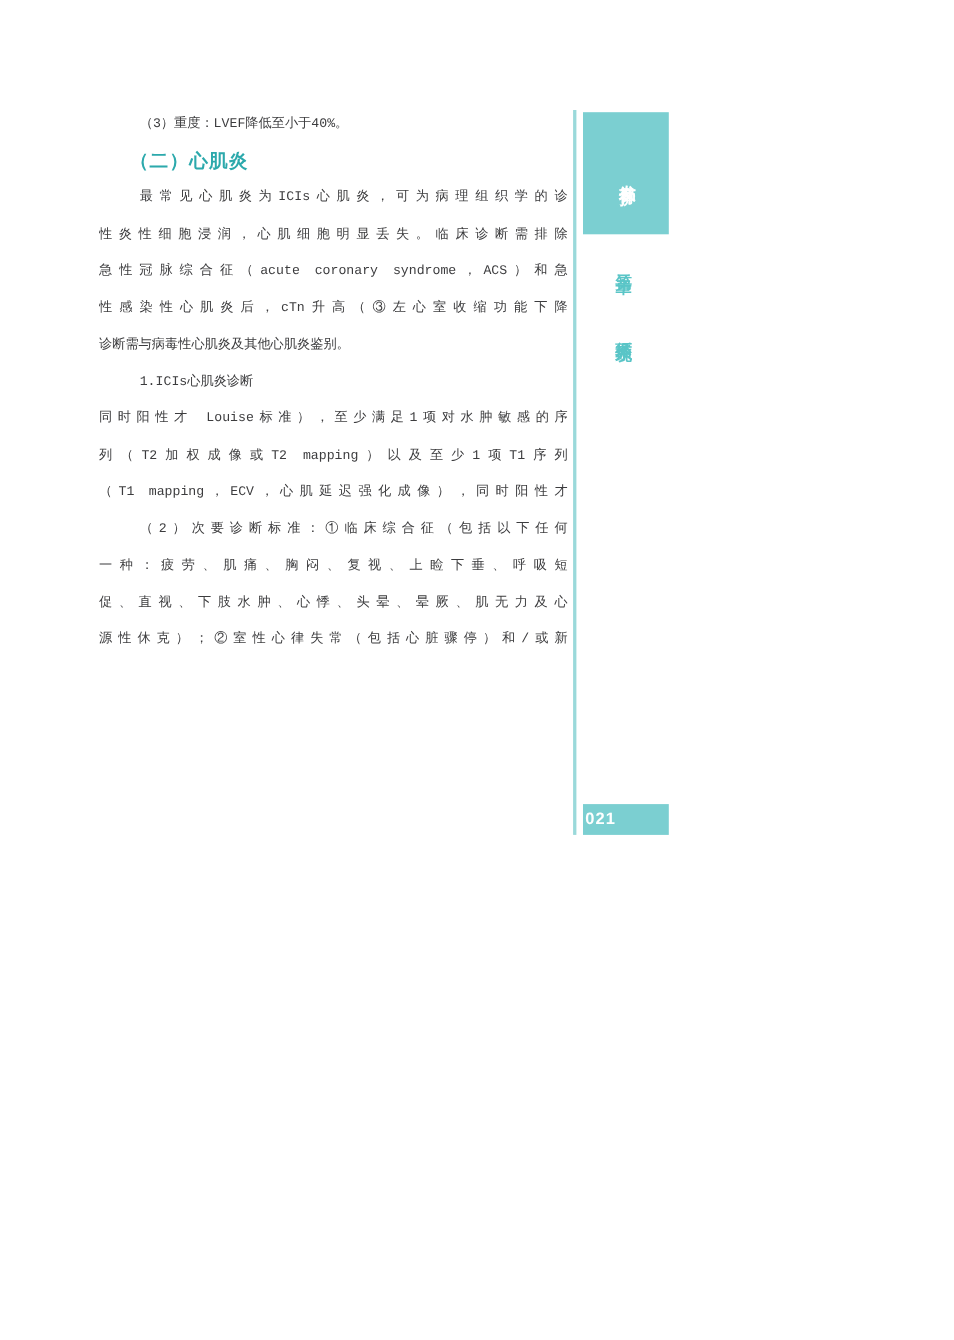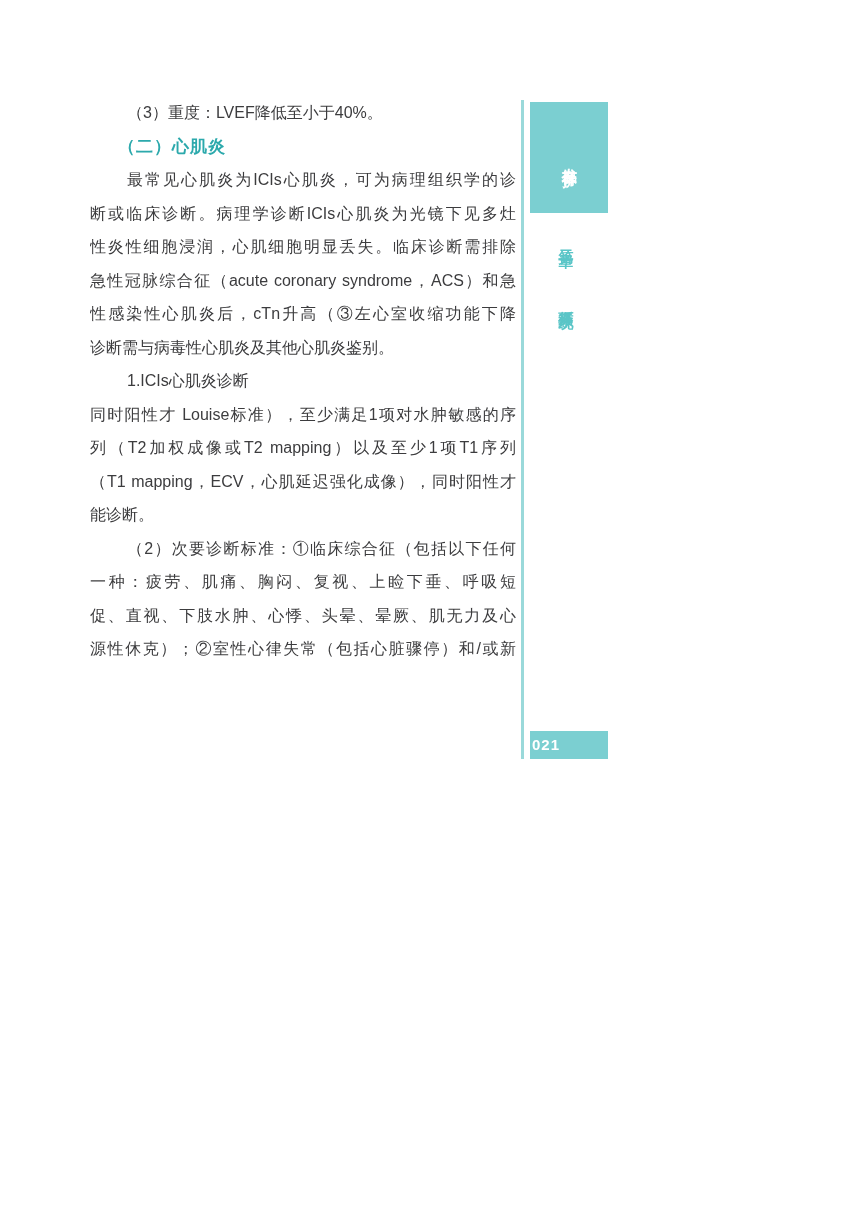--- a/index.html
+++ b/index.html
@@ -18,22 +18,22 @@
     background:var(--page_bg);
     overflow:hidden;
   }
   
   .text-col{
     position:absolute;
     left:90px;top:96px;
     width:426px;
   }
   .line{
-    font-family:Liberation Sans, sans-serif;
-    font-size:16px;
+    font-family:Liberation Mono, monospace;
+    font-size:12px;
     line-height:33.5px;
     height:33.5px;
     color:var(--body_text);
     text-align:justify;
     text-justify:inter-ideograph;
     overflow:hidden;
     white-space:normal;
   }
   .line.stretch{ text-align-last:justify; }
   .line.indent{ padding-left:37px; }
@@ -97,30 +97,28 @@
 </style>
 </head>
 <body>
 
 <div class="page">
 
   <div class="text-col">
       <div class="line indent">（3）重度：LVEF降低至小于40%。</div>
       <div class="line heading indent">（二）心肌炎</div>
       <div class="line indent stretch">最常见心肌炎为ICIs心肌炎，可为病理组织学的诊</div>
-      <div class="line stretch">断或临床诊断。病理学诊断ICIs心肌炎为光镜下见多灶</div>
       <div class="line stretch">性炎性细胞浸润，心肌细胞明显丢失。临床诊断需排除</div>
       <div class="line stretch">急性冠脉综合征（acute coronary syndrome，ACS）和急</div>
       <div class="line stretch">性感染性心肌炎后，cTn升高（③左心室收缩功能下降</div>
       <div class="line">诊断需与病毒性心肌炎及其他心肌炎鉴别。</div>
       <div class="line indent">1.ICIs心肌炎诊断</div>
       <div class="line stretch">同时阳性才 Louise标准），至少满足1项对水肿敏感的序</div>
       <div class="line stretch">列（T2加权成像或T2 mapping）以及至少1项T1序列</div>
       <div class="line stretch">（T1 mapping，ECV，心肌延迟强化成像），同时阳性才</div>
-      <div class="line">能诊断。</div>
       <div class="line indent stretch">（2）次要诊断标准：①临床综合征（包括以下任何</div>
       <div class="line stretch">一种：疲劳、肌痛、胸闷、复视、上睑下垂、呼吸短</div>
       <div class="line stretch">促、直视、下肢水肿、心悸、头晕、晕厥、肌无力及心</div>
       <div class="line stretch">源性休克）；②室性心律失常（包括心脏骤停）和/或新</div>
     </div>
 
   <div class="side-rule"></div>
 
   <div class="tab-box">
     <span class="v-text">发育保护</span>

